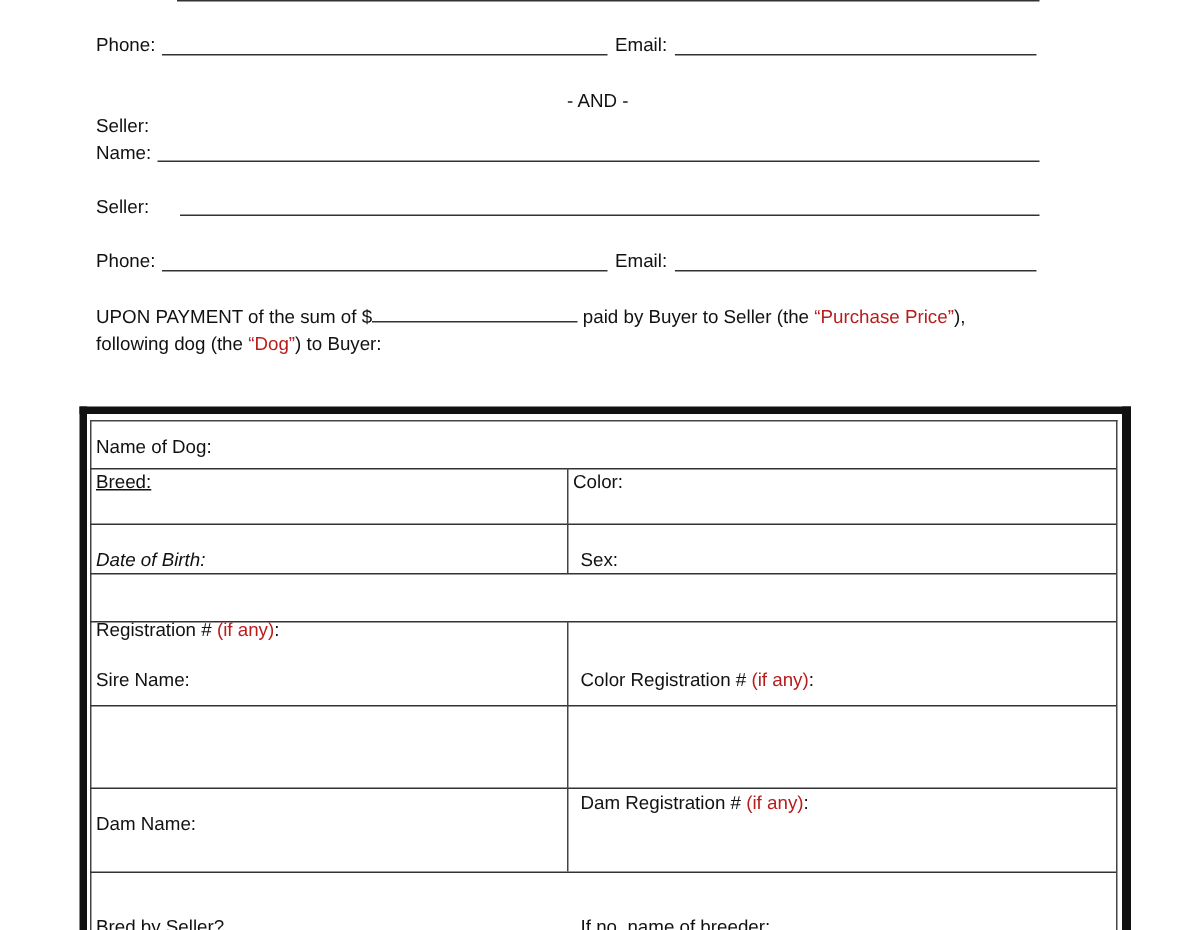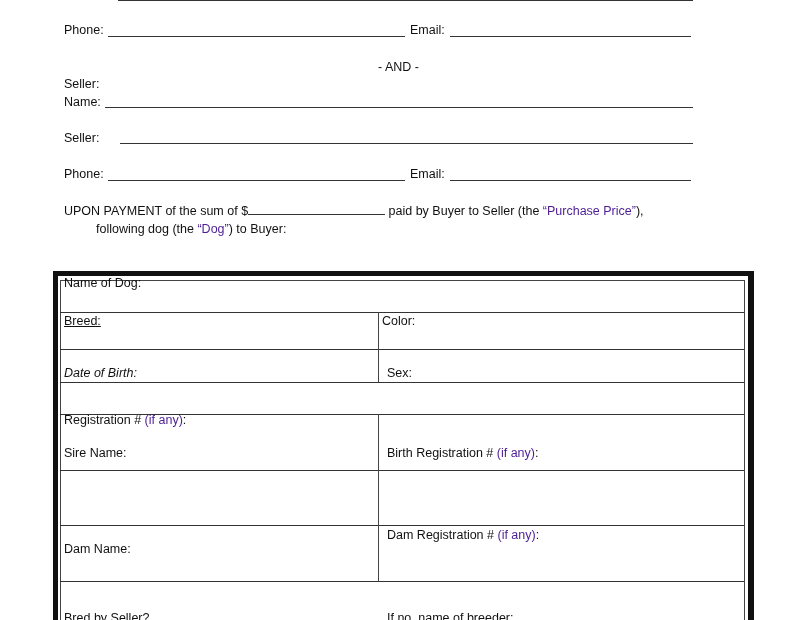--- a/index.html
+++ b/index.html
@@ -17,32 +17,32 @@
       color: #111111;
     }
     .abs { position: absolute; }
     .txt { white-space: nowrap; line-height: 15px; }
     .bold { font-weight: normal; }
     .rule {
       position: absolute;
       height: 0;
       border-top: 1.3px solid #333333;
     }
-    .blue { color: #4c1d95; }
+    .blue { color: #b91c1c; }
 
     .para {
       position: absolute;
       left: 64px;
       top: 202px;
       width: 653px;
       line-height: 18px;
       text-align: justify;
     }
     .para .line { display: block; text-align: justify; text-align-last: justify; height: 18px; }
-    .para .line.last { text-align-last: left; margin-left: 32px; }
+    .para .line.last { text-align-last: left; }
     .blank-inline {
       display: inline-block;
       width: 137px;
       border-bottom: 1.2px solid #333333;
       height: 11px;
       vertical-align: baseline;
     }
 
     
     .outer-frame {
@@ -120,38 +120,38 @@
 <div class="hline" style="top:382px;"></div>
 <div class="hline" style="top:414px;"></div>
 <div class="hline" style="top:470px;"></div>
 <div class="hline" style="top:525px;"></div>
 <div class="hline" style="top:581px;"></div>
 
 <div class="vline" style="left:378px; top:312px; height:70px;"></div>
 <div class="vline" style="left:378px; top:414px; height:167px;"></div>
 
 <div class="abs" style="left:61px; top:281px; width:682px; height:31px;"></div>
-<span class="cell-label" style="left:64px; top:276px;">Name of Dog:</span>
+<span class="cell-label" style="left:64px; top:291px;">Name of Dog:</span>
 
 <div class="abs" style="left:61px; top:313px; width:316px; height:36px;"></div>
 <span class="cell-label" style="left:64px; top:314px;text-decoration:underline;">Breed:</span>
 <div class="abs" style="left:380px; top:313px; width:363px; height:36px;"></div>
 <span class="cell-label" style="left:382px; top:314px;">Color:</span>
 
 <div class="abs" style="left:61px; top:350px; width:316px; height:32px;"></div>
 <span class="cell-label" style="left:64px; top:366px;font-style:italic;">Date of Birth:</span>
 <div class="abs" style="left:380px; top:350px; width:363px; height:32px;"></div>
 <span class="cell-label" style="left:387px; top:366px;">Sex:</span>
 
 <div class="abs" style="left:61px; top:383px; width:682px; height:31px;"></div>
 
 <span class="cell-label" style="left:64px; top:413px;"><span>Registration # </span><span class="blue">(if any)</span><span>:</span></span>
 
 <span class="cell-label" style="left:64px; top:446px;">Sire Name:</span>
-<span class="cell-label" style="left:387px; top:446px;"><span>Birth Registration # </span><span class="blue">(if any)</span><span>:</span></span>
+<span class="cell-label" style="left:387px; top:446px;"><span>Color Registration # </span><span class="blue">(if any)</span><span>:</span></span>
 
 <div class="abs" style="left:61px; top:471px; width:316px; height:54px;"></div>
 <div class="abs" style="left:380px; top:471px; width:363px; height:54px;"></div>
 
 <span class="cell-label" style="left:64px; top:542px;">Dam Name:</span>
 <span class="cell-label" style="left:387px; top:528px;"><span>Dam Registration # </span><span class="blue">(if any)</span><span>:</span></span>
 <div class="abs" style="left:61px; top:526px; width:316px; height:55px;"></div>
 <div class="abs" style="left:380px; top:526px; width:363px; height:55px;"></div>
 
 <div class="abs" style="left:61px; top:582px; width:316px; height:38px;"></div>

